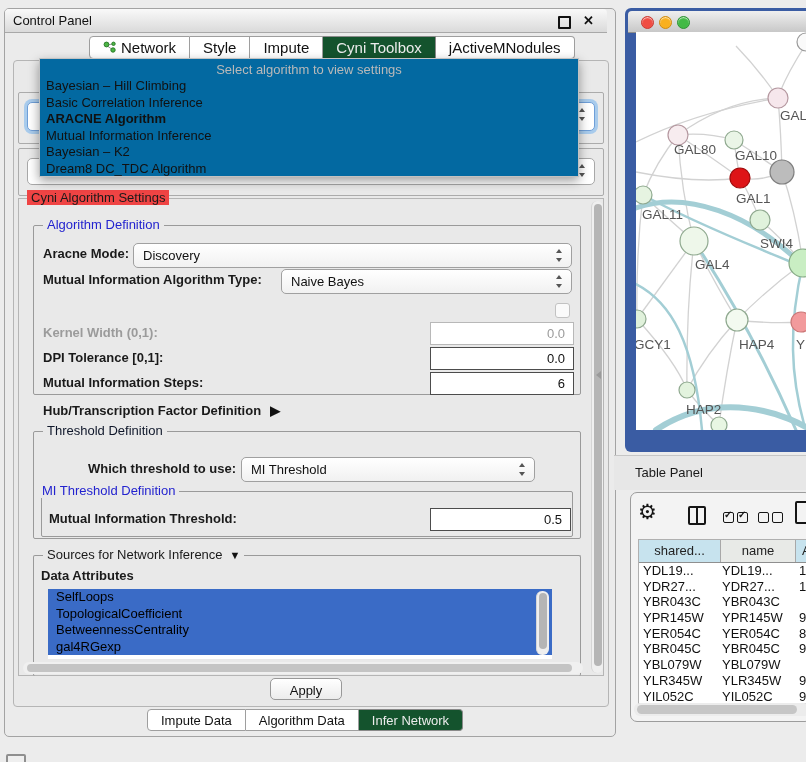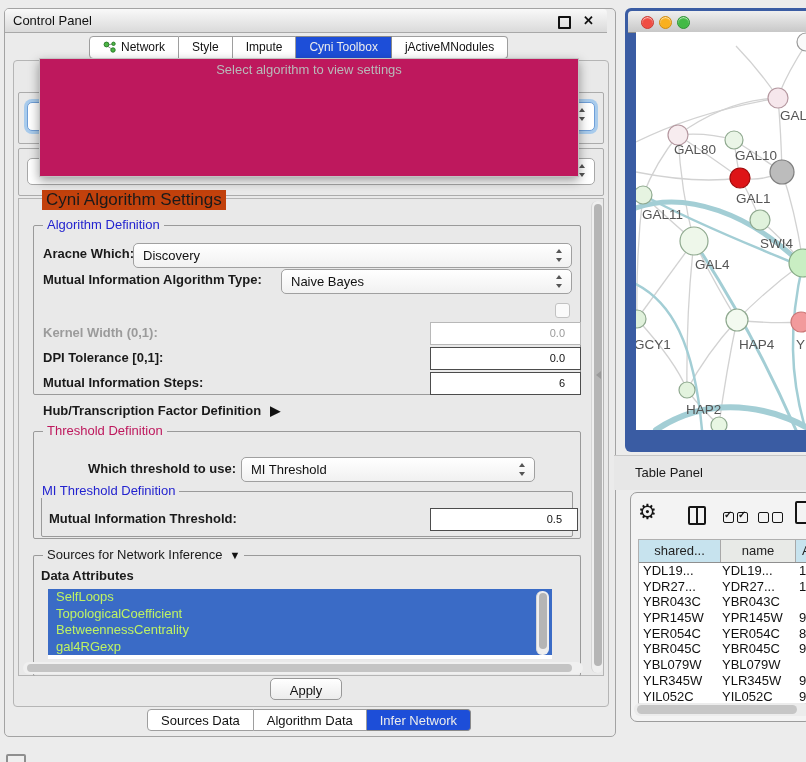--- a/index.html
+++ b/index.html
@@ -10,75 +10,75 @@
   .ctrl-window{position:absolute;left:4px;top:8px;width:610px;height:727px;background:#ebebeb;
                border:1px solid #a3a3a3;border-radius:5px}
   .ctrl-titlebar{position:absolute;left:0;top:0;right:8px;height:23px;
                  background:linear-gradient(#f9f9f9,#dadada);border-bottom:1px solid #a8a8a8;
                  border-radius:4px 4px 0 0}
   .ctrl-title{position:absolute;left:8px;top:0;line-height:23px;font-size:13px;color:#111}
   .win-float{position:absolute;right:36px;top:7px;width:9px;height:9px;border:2px solid #111;border-radius:1px}
   .win-close{position:absolute;right:13px;top:3px;font-size:13px;font-weight:bold;color:#111;line-height:17px}
 
   
-  .top-tabs{position:absolute;left:84px;top:27px;height:23px;display:flex;font-size:12px}
+  .top-tabs{position:absolute;left:84px;top:27px;height:23px;display:flex;font-size:15px}
   .seg{background:#fff;border:1px solid #9e9e9e;border-left:none;padding:0 13px;line-height:23px;
        color:#111;white-space:nowrap;display:flex;align-items:center;gap:5px}
   .seg:first-child{border-left:1px solid #9e9e9e;border-radius:4px 0 0 4px}
   .seg:last-child{border-radius:0 4px 4px 0}
-  .seg.sel{background:#1d4ed8;color:#ececec;border-color:#8a8a8a}
+  .seg.sel{background:#14532d;color:#ececec;border-color:#8a8a8a}
 
   
   .tab-panel{position:absolute;left:8px;top:51px;width:594px;height:645px;background:#e9e9e9;
              border:1px solid #b5b5b5;border-radius:4px}
 
   
   .bg-grp{position:absolute;border:1px solid #ababab;border-radius:2px;background:#e9e9e9}
   .bg-grp1{left:4px;top:31px;width:584px;height:50px}
   .bg-grp2{left:4px;top:87px;width:584px;height:46px}
   .bg-combo1{position:absolute;left:8px;top:9px;width:566px;height:27px;background:#fff;
              border:1px solid #6f9fd8;border-radius:5px;box-shadow:0 0 0 3px #a8cbec}
   .bg-combo2{position:absolute;left:8px;top:9px;width:566px;height:25px;background:#fff;
              border:1px solid #a8a8a8;border-radius:5px}
 
   
-  .popup{position:absolute;left:25px;top:-3px;width:538px;height:117px;background:#be185d;
+  .popup{position:absolute;left:25px;top:-3px;width:538px;height:117px;background:#0369a1;
          border:1px solid #c2c2c2;box-shadow:0 4px 10px rgba(0,0,0,.38);z-index:30}
   .p-ph{height:17px;line-height:17px;text-align:center;color:#b9b9b9;font-size:13px;margin-top:2px}
   .pitem{height:16.5px;line-height:16.5px;padding-left:6px;font-size:13px;color:#111}
   .pitem.sel{font-weight:bold}
 
   
-  .sp-legend{position:absolute;left:28px;top:129px;background:#c2410c;padding:0 4px;font-size:17px;color:#1a1a1a;z-index:2}
+  .sp-legend{position:absolute;left:13px;top:129px;background:#ef4444;padding:0 4px;font-size:13px;color:#1a1a1a;z-index:2}
   .scrollpane{position:absolute;left:4px;top:137px;width:584px;height:476px;border:1px solid #b5b5b5;background:#e9e9e9}
   .grp{position:absolute;border:1px solid #9a9a9a;border-radius:2px}
   .grp.nob{border-bottom:none}
   .grp-label{position:absolute;background:#e9e9e9;padding:0 4px;font-size:13px;z-index:2;white-space:nowrap}
   .blue{color:#2323cf}
-  .green{color:#be185d}
+  .green{color:#0f172a}
   .lab{position:absolute;font-size:13px;font-weight:bold;color:#1a1a1a;white-space:nowrap;line-height:16px}
   .lab.dis{color:#9b9b9b}
   .combo{position:absolute;background:linear-gradient(#fff,#f1f1f1);border:1px solid #a0a0a0;border-radius:5px;height:23px}
   .combo .val{position:absolute;left:9px;top:0;line-height:23px;font-size:13px;color:#111;white-space:nowrap}
   .arr{position:absolute;right:7px;top:4px;width:9px;height:15px}
   .arr::before{content:"";position:absolute;left:1px;top:1px;border-left:3.5px solid transparent;
                border-right:3.5px solid transparent;border-bottom:4.5px solid #555}
   .arr::after{content:"";position:absolute;left:1px;bottom:1px;border-left:3.5px solid transparent;
               border-right:3.5px solid transparent;border-top:4.5px solid #555}
-  .field{position:absolute;background:#fff;border:1px solid #4c4c4c;height:21px;font-size:11px;
-         line-height:21px;text-align:right;padding-right:15px;color:#111}
+  .field{position:absolute;background:#fff;border:1px solid #4c4c4c;height:21px;font-size:13px;
+         line-height:21px;text-align:right;padding-right:8px;color:#111}
   .field.dis{border-color:#b8b8b8;color:#9b9b9b}
   .chk{position:absolute;width:13px;height:13px;background:#fafafa;border:1px solid #c2c2c2;border-radius:3px}
   .hub-arrow{display:inline-block;margin-left:9px;color:#111;font-size:13px}
   .tri-down{display:inline-block;margin-left:7px;color:#111;font-size:11px}
 
   .attr-lab{position:absolute;font-size:13px;font-weight:bold;color:#1a1a1a}
   .attr-list{position:absolute;background:#fff;overflow:hidden}
   .attr-item{height:16.5px;line-height:16.5px;padding-left:8px;font-size:13px;color:#111}
-  .attr-item.sel{background:#3a6bc6;color:#bef264}
+  .attr-item.sel{background:#3a6bc6;color:#000000}
   .vscroll{position:absolute;background:#efefef;border-left:1px solid #d5d5d5;border-radius:6px}
   .vthumb{position:absolute;background:#b5b5b5;border-radius:5px}
   .hscroll{position:absolute;background:#f0f0f0;border-radius:6px}
   .hthumb{position:absolute;background:#c4c4c4;border-radius:5px}
 
   .apply-btn{position:absolute;left:256px;top:617px;width:72px;height:22px;background:linear-gradient(#fff,#ececec);
              border:1px solid #989898;border-radius:5px;font-size:13px;color:#111;text-align:center;line-height:21px}
   .bottom-tabs{position:absolute;left:142px;top:700px;height:22px;display:flex;font-size:13px}
 
   
@@ -169,29 +169,37 @@
         </div>
     </div>
     <div class="bg-grp bg-grp2">
       <div class="bg-combo2">
           <span class="arr"></span>
         </div>
     </div>
 
     <div class="popup">
       <div class="p-ph">Select algorithm to view settings</div>
+      <div id="popup-items">
+          <div class="pitem">Bayesian – Hill Climbing</div>
+          <div class="pitem">Basic Correlation Inference</div>
+          <div class="pitem sel">ARACNE Algorithm</div>
+          <div class="pitem">Mutual Information Inference</div>
+          <div class="pitem">Bayesian – K2</div>
+          <div class="pitem">Dream8 DC_TDC Algorithm</div>
+        </div>
     </div>
 
     <span class="sp-legend">Cyni Algorithm Settings</span>
     <div class="scrollpane">
 
       <div class="grp" style="left:14px;top:26px;width:546px;height:168px"></div>
       <span class="grp-label blue" style="left:24px;top:18px">Algorithm Definition</span>
 
-      <span class="lab" style="left:24px;top:47px">Aracne Which:</span>
+      <span class="lab" style="left:24px;top:47px">Aracne Mode:</span>
       <div class="combo" style="left:114px;top:44px;width:437px">
         <span class="val">Discovery</span>
         <span class="arr"></span>
       </div>
 
       <span class="lab" style="left:24px;top:73px">Mutual Information Algorithm Type:</span>
       <div class="combo" style="left:262px;top:70px;width:289px">
         <span class="val">Naive Bayes</span>
         <span class="arr"></span>
       </div>
@@ -246,21 +254,21 @@
       <div class="vscroll" style="left:572px;top:2px;width:11px;height:472px">
         <span class="vthumb" style="left:1.5px;top:3px;width:8px;height:462px"></span>
       </div>
     </div>
 
     <button class="apply-btn">Apply</button>
   </div>
 
   <nav class="bottom-tabs">
     <span class="seg">
-        <span>Sources Data</span>
+        <span>Impute Data</span>
       </span>
     <span class="seg">
         <span>Algorithm Data</span>
       </span>
     <span class="seg sel">
         <span>Infer Network</span>
       </span>
   </nav>
 </section>
 

